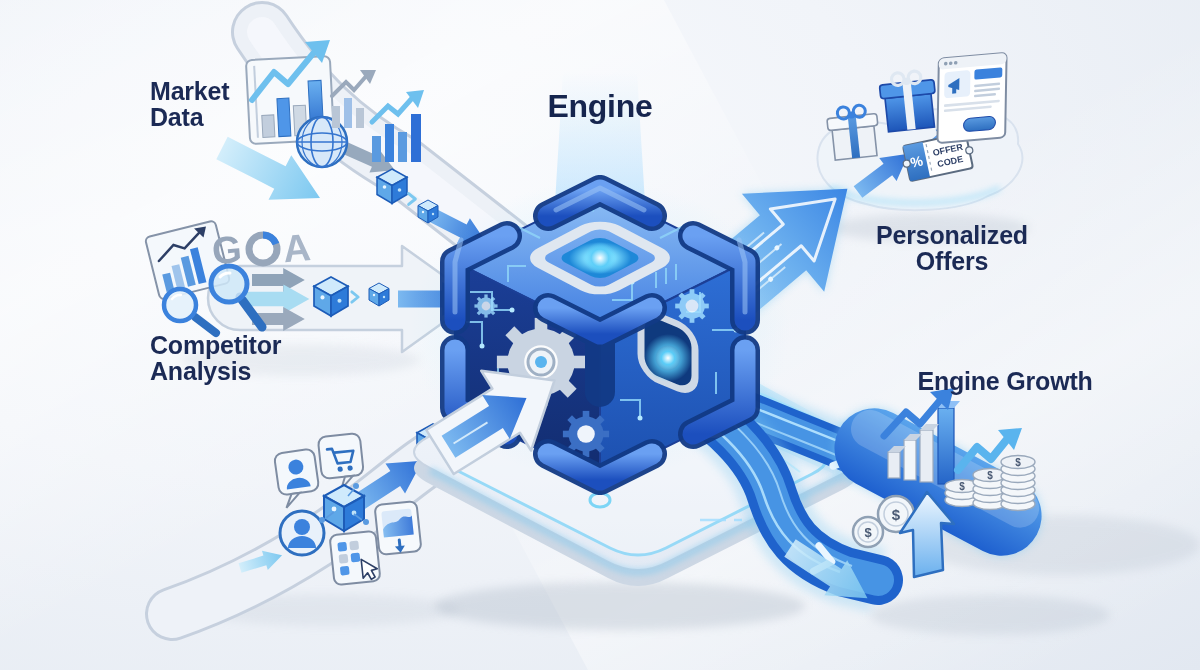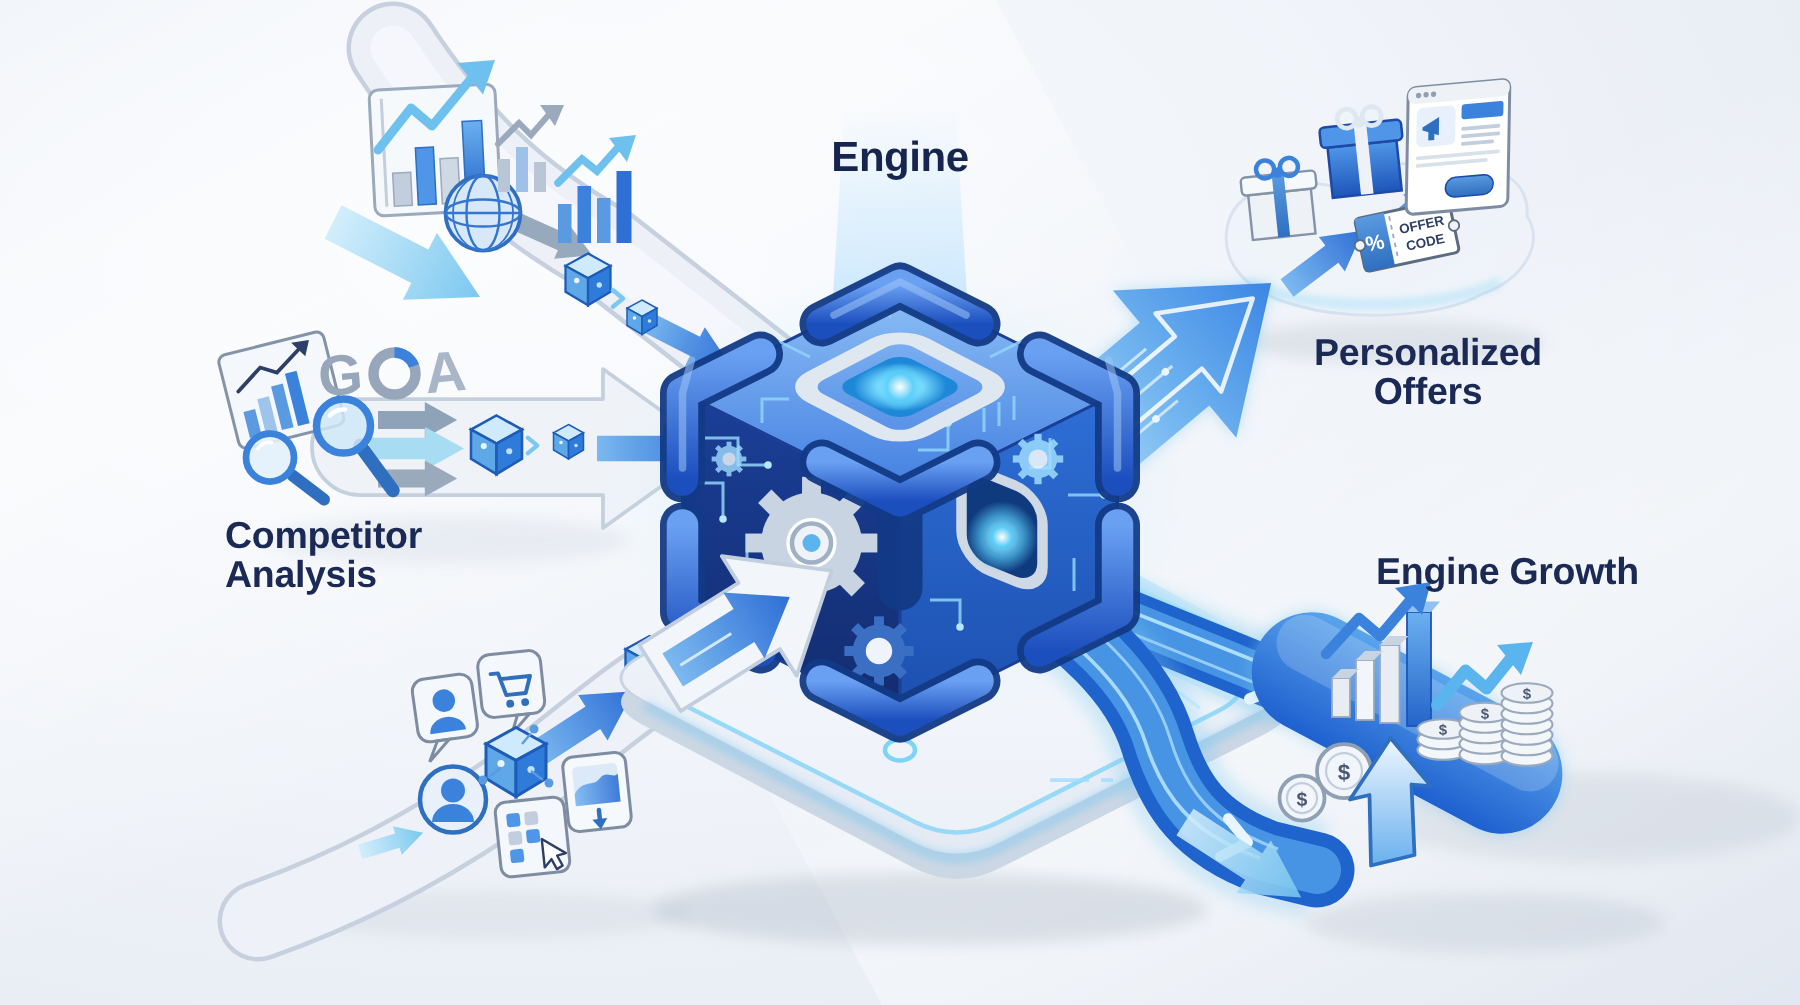--- a/index.html
+++ b/index.html
@@ -11,21 +11,21 @@
   }
   .streak{position:absolute;pointer-events:none;}
   .streak1{left:-200px;top:-120px;width:900px;height:600px;transform:rotate(-28deg);
     background:linear-gradient(180deg,rgba(255,255,255,0) 0%,rgba(255,255,255,.55) 50%,rgba(255,255,255,0) 100%);}
   .streak2{left:520px;top:180px;width:900px;height:500px;transform:rotate(-28deg);
     background:linear-gradient(180deg,rgba(255,255,255,0) 0%,rgba(255,255,255,.4) 50%,rgba(255,255,255,0) 100%);}
   svg{position:absolute;left:0;top:0;}
   .label{position:absolute;font-weight:700;font-size:25px;line-height:1.05;color:#1b2a55;letter-spacing:-.2px;}
   .title{position:absolute;left:420px;top:90px;width:360px;text-align:center;}
   .title .l1{font-weight:700;font-size:30px;line-height:1.0;color:#2b7de1;letter-spacing:-.3px;}
-  .title .l2{font-weight:700;font-size:28px;line-height:1.05;color:#16254e;letter-spacing:-.3px;}
+  .title .l2{font-weight:700;font-size:32px;line-height:1.05;color:#16254e;letter-spacing:-.3px;}
 </style>
 </head>
 <body>
 
 <div id="stage">
   <div class="streak streak1"></div>
   <div class="streak streak2"></div>
 
   <svg width="1200" height="670" viewBox="0 0 1200 670">
     <defs>
@@ -538,16 +538,17 @@
         <path d="M-15,0 C-8,-10 -2,-3 3,-9 C8,-14 12,-7 15,-11 L15,8 L-15,8 Z" fill="url(#gArrowBlue)" opacity=".9"></path>
         <path d="M0,12 L0,20" stroke="#2e6fc0" stroke-width="3" stroke-linecap="round"></path>
         <polygon points="-5,18 5,18 0,25" fill="#2e6fc0"></polygon>
       </g>
     </g>
   </svg>
 
   <div class="title">
     <div class="l2">Engine</div>
   </div>
-  <div class="label" style="left:150px;top:344px;width:150px;">Competitor Analysis</div>
+  <div class="label" style="left:150px;top:78px;width:115px;">Market Data</div>
+  <div class="label" style="left:150px;top:332px;width:150px;">Competitor Analysis</div>
   <div class="label" style="left:852px;top:222px;width:200px;text-align:center;">Personalized Offers</div>
   <div class="label" style="left:905px;top:368px;width:200px;text-align:center;">Engine Growth</div>
 </div>
 
 </body></html>

